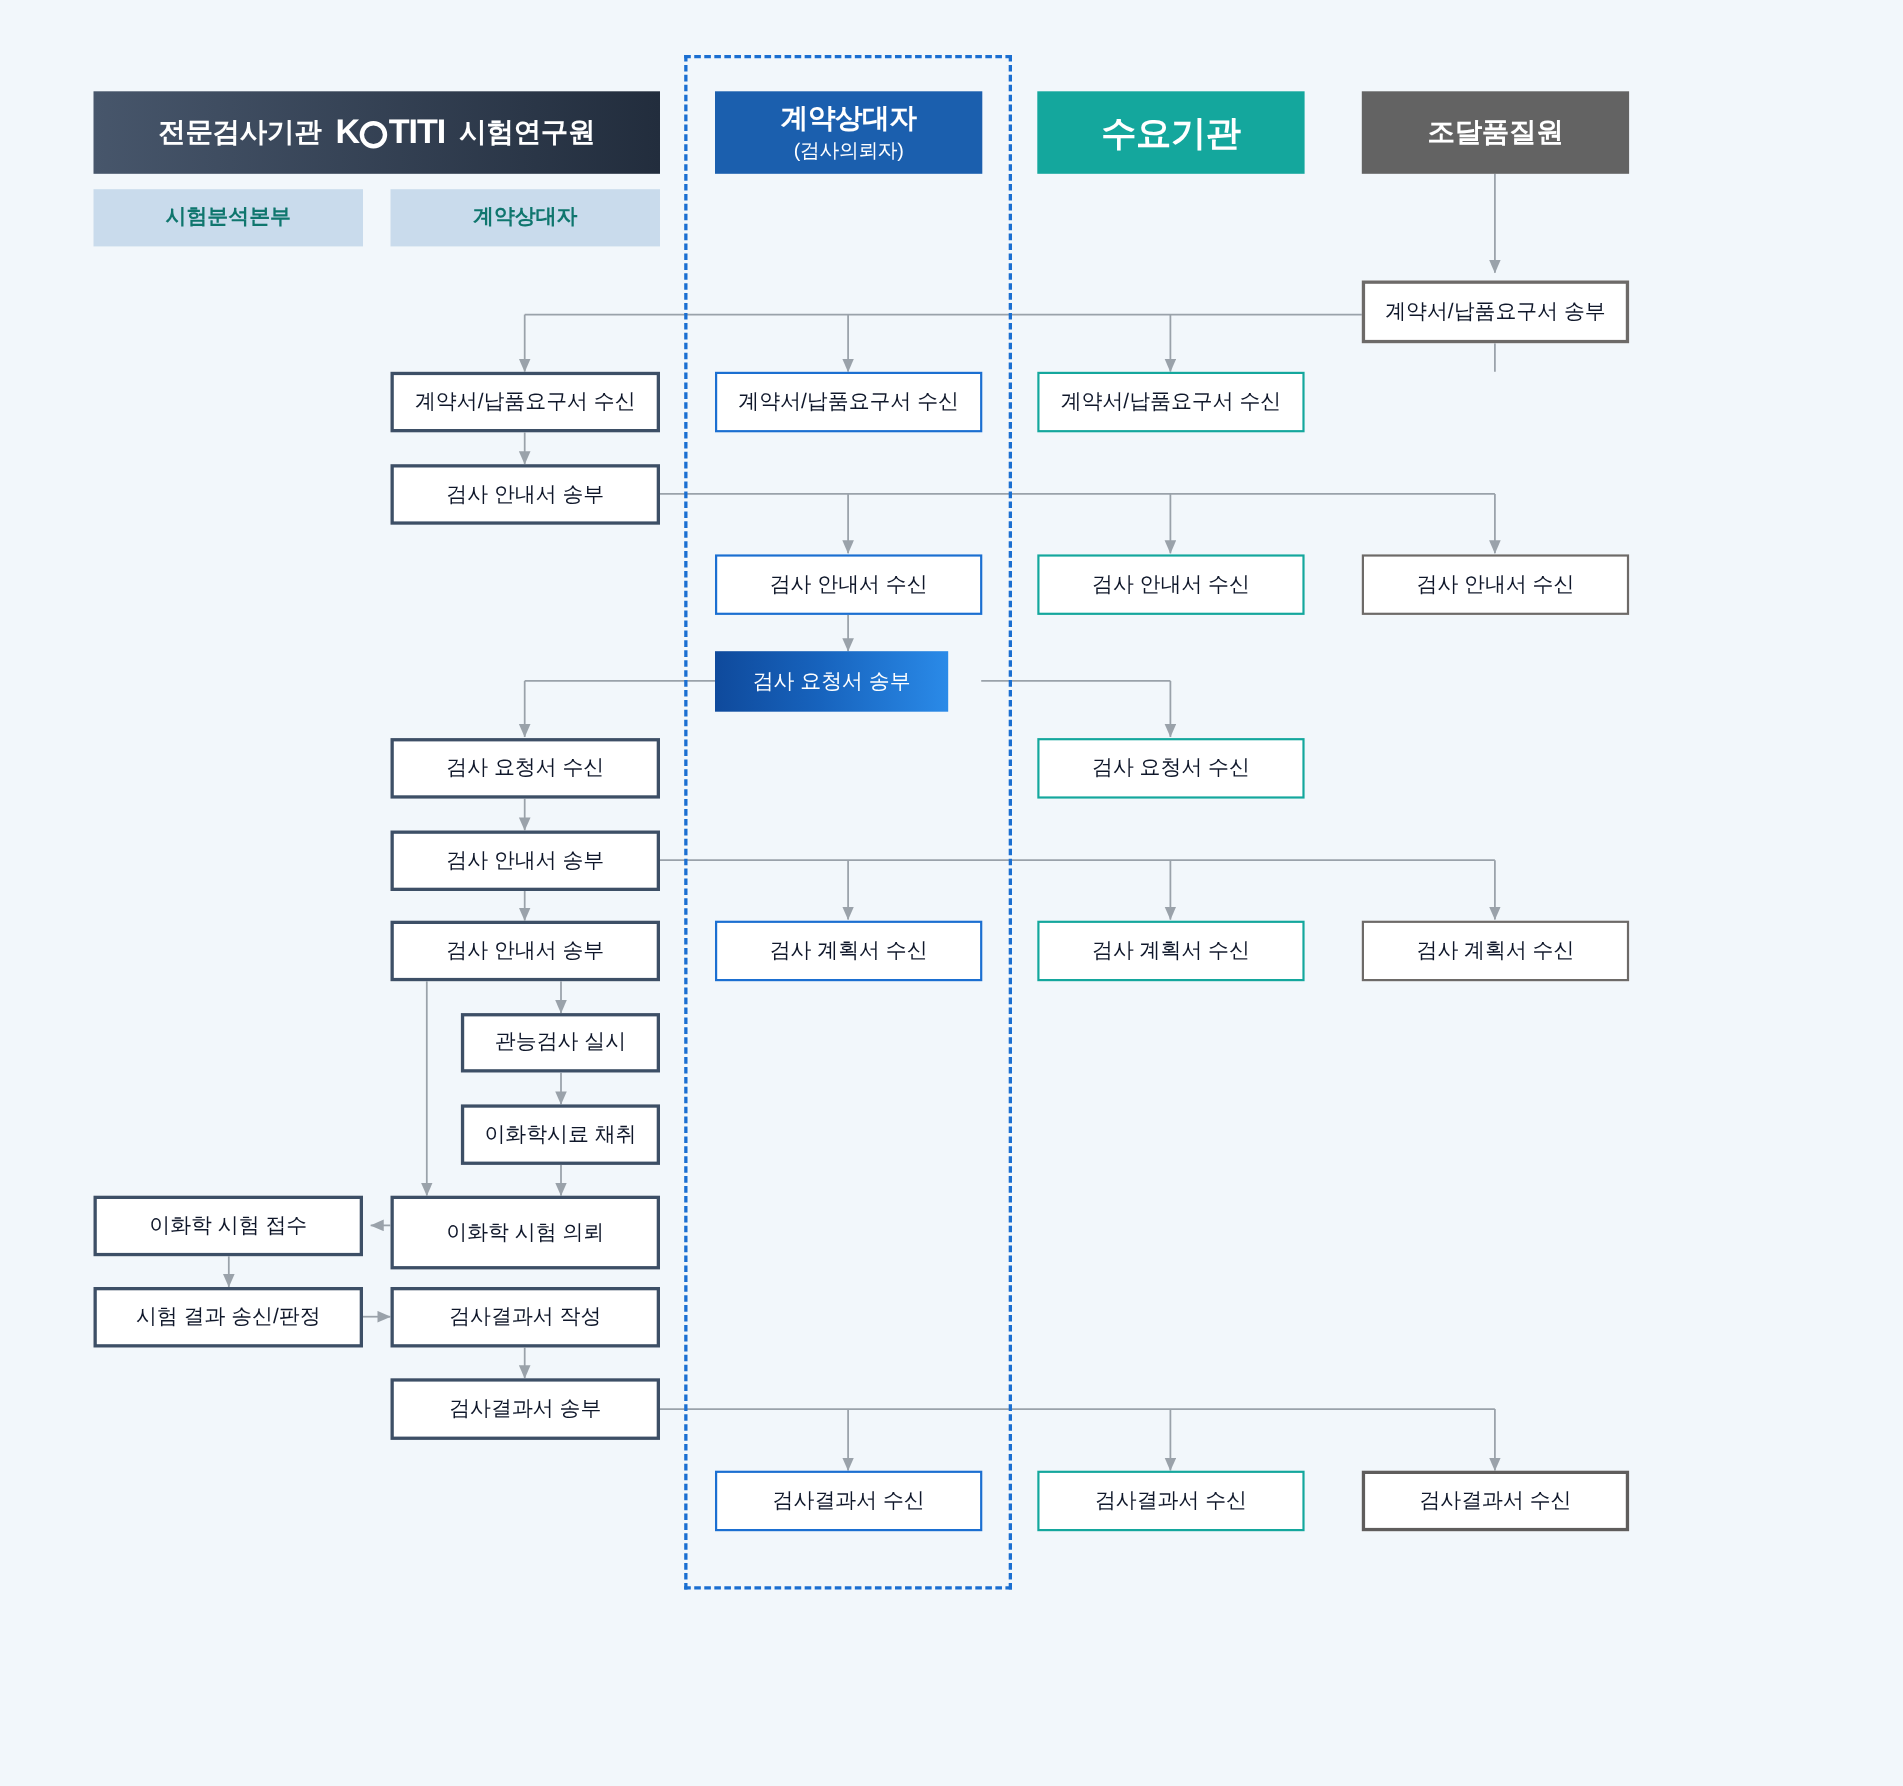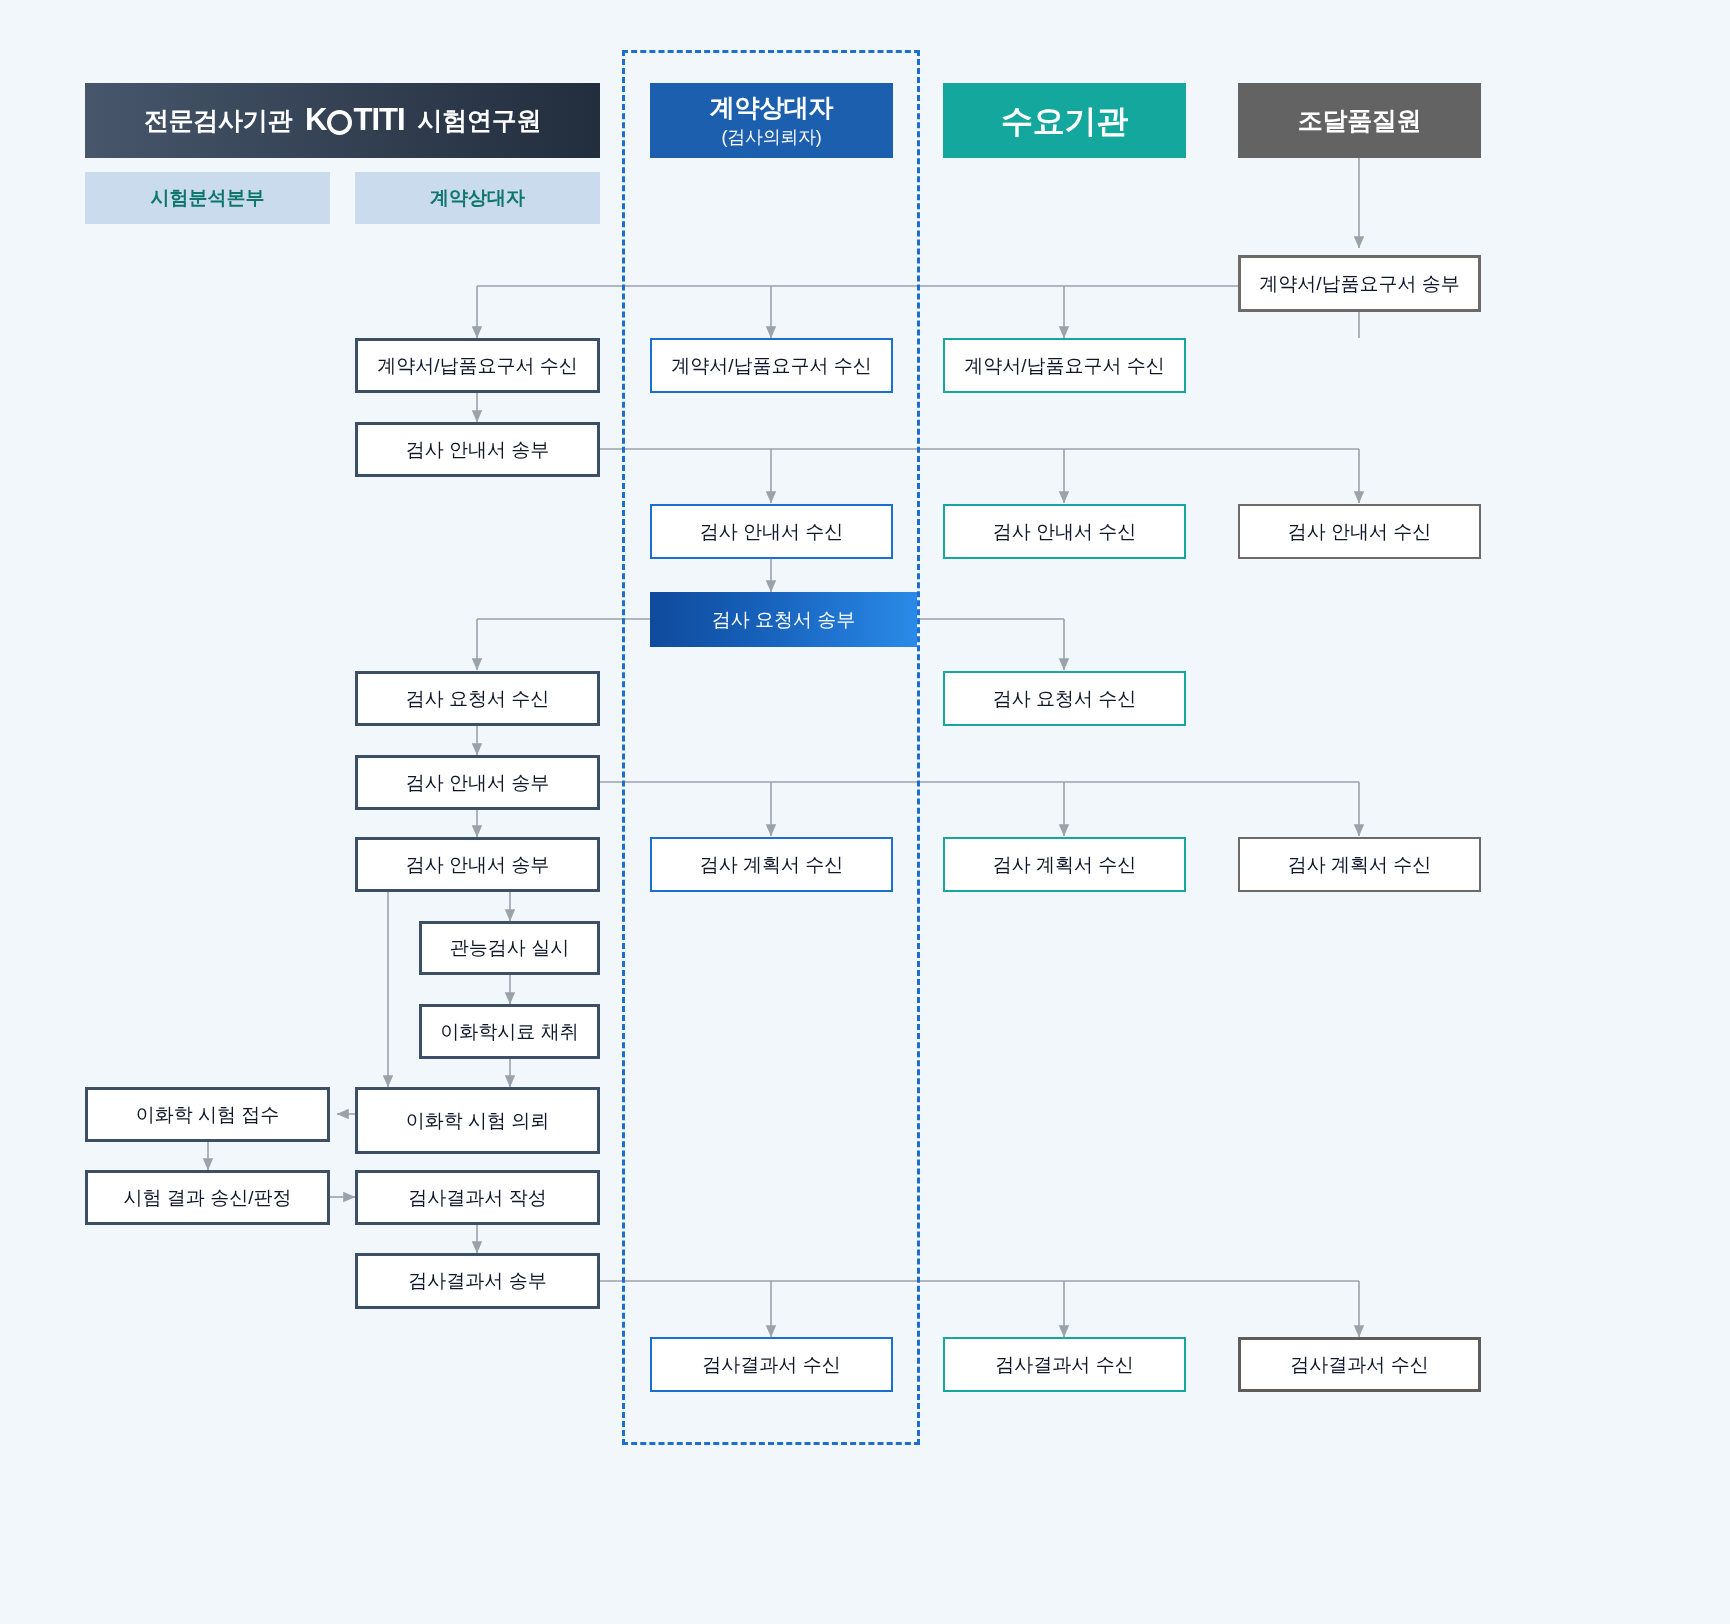--- a/index.html
+++ b/index.html
@@ -192,21 +192,21 @@
   <div class="node box b-navy" style="left:355px; top:338px; width:245px; height:55px;">계약서/납품요구서 수신</div>
   <div class="node box b-blue" style="left:650px; top:338px; width:243px; height:55px;">계약서/납품요구서 수신</div>
   <div class="node box b-teal" style="left:943px; top:338px; width:243px; height:55px;">계약서/납품요구서 수신</div>
 
   <div class="node box b-navy" style="left:355px; top:422px; width:245px; height:55px;">검사 안내서 송부</div>
 
   <div class="node box b-blue" style="left:650px; top:504px; width:243px; height:55px;">검사 안내서 수신</div>
   <div class="node box b-teal" style="left:943px; top:504px; width:243px; height:55px;">검사 안내서 수신</div>
   <div class="node box b-gray2" style="left:1238px; top:504px; width:243px; height:55px;">검사 안내서 수신</div>
 
-  <div class="node box b-grad" style="left:650px; top:592px; width:267px; height:55px;">검사 요청서 송부</div>
+  <div class="node box b-grad" style="left:650px; top:592px; width:212px; height:55px;">검사 요청서 송부</div>
 
   <div class="node box b-navy" style="left:355px; top:671px; width:245px; height:55px;">검사 요청서 수신</div>
   <div class="node box b-teal" style="left:943px; top:671px; width:243px; height:55px;">검사 요청서 수신</div>
 
   <div class="node box b-navy" style="left:355px; top:755px; width:245px; height:55px;">검사 안내서 송부</div>
   <div class="node box b-navy" style="left:355px; top:837px; width:245px; height:55px;">검사 안내서 송부</div>
 
   <div class="node box b-blue" style="left:650px; top:837px; width:243px; height:55px;">검사 계획서 수신</div>
   <div class="node box b-teal" style="left:943px; top:837px; width:243px; height:55px;">검사 계획서 수신</div>
   <div class="node box b-gray2" style="left:1238px; top:837px; width:243px; height:55px;">검사 계획서 수신</div>

